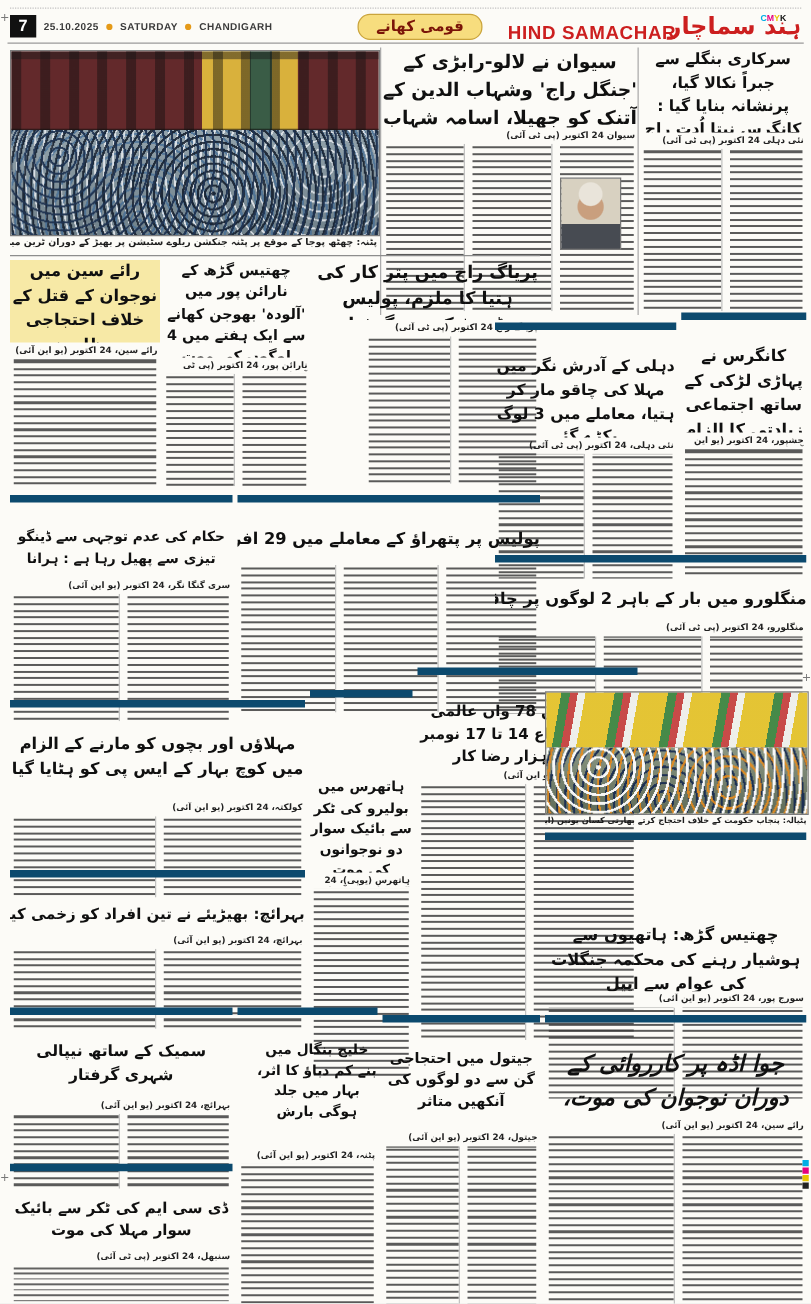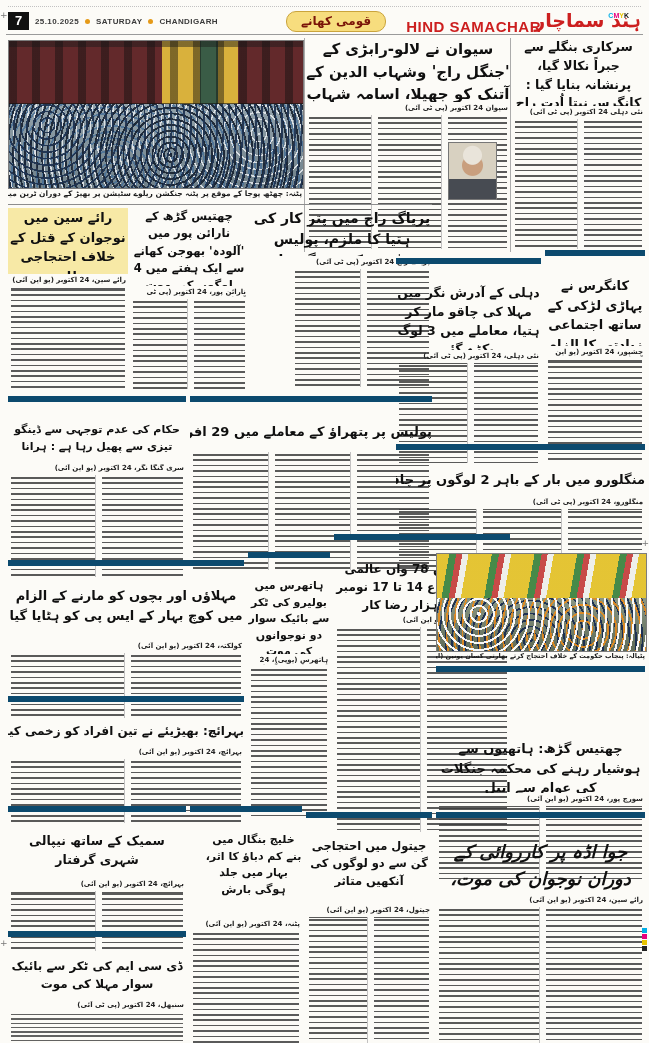--- a/index.html
+++ b/index.html
@@ -187,21 +187,21 @@
     <h2 class="hl" style="font-size:13px;height:26px;white-space:nowrap;">منگلورو میں بار کے باہر 2 لوگوں پر چاقو سے حملہ</h2>
     <div class="dl">منگلورو، 24 اکتوبر (پی ٹی آئی)</div>
     <div class="body" style="height:62px;">
       <div class="tcol sim"></div>
       <div class="tcol sim"></div>
       <div class="tcol sim"></div>
     </div>
   </div>
 
   <div class="article ruled" style="left:248px;top:552px;width:82px;">
-    <h2 class="hl" style="font-size:11px;height:76px;">ہاتھرس میں بولیرو کی ٹکر سے بائیک سوار دو نوجوانوں کی موت</h2>
+    <h2 class="hl" style="font-size:11px;height:76px;margin-top:44px;">ہاتھرس میں بولیرو کی ٹکر سے بائیک سوار دو نوجوانوں کی موت</h2>
     <div class="dl">ہاتھرس (یوپی)، 24 اکتوبر (پی ٹی آئی)</div>
     <div class="body" style="height:150px;">
       <div class="tcol sim"></div>
     </div>
   </div>
 
   <div class="article ruled" style="left:334px;top:534px;width:176px;">
     <h2 class="hl" style="font-size:12px;height:54px;">بھوپال میں 78 واں عالمی تبلیغی اجتماع 14 تا 17 نومبر کو، 30 ہزار رضا کار انتظامات سنبھالیں گے</h2>
     <div class="dl">بھوپال، 24 اکتوبر (یو این آئی)</div>
     <div class="body" style="height:205px;">

